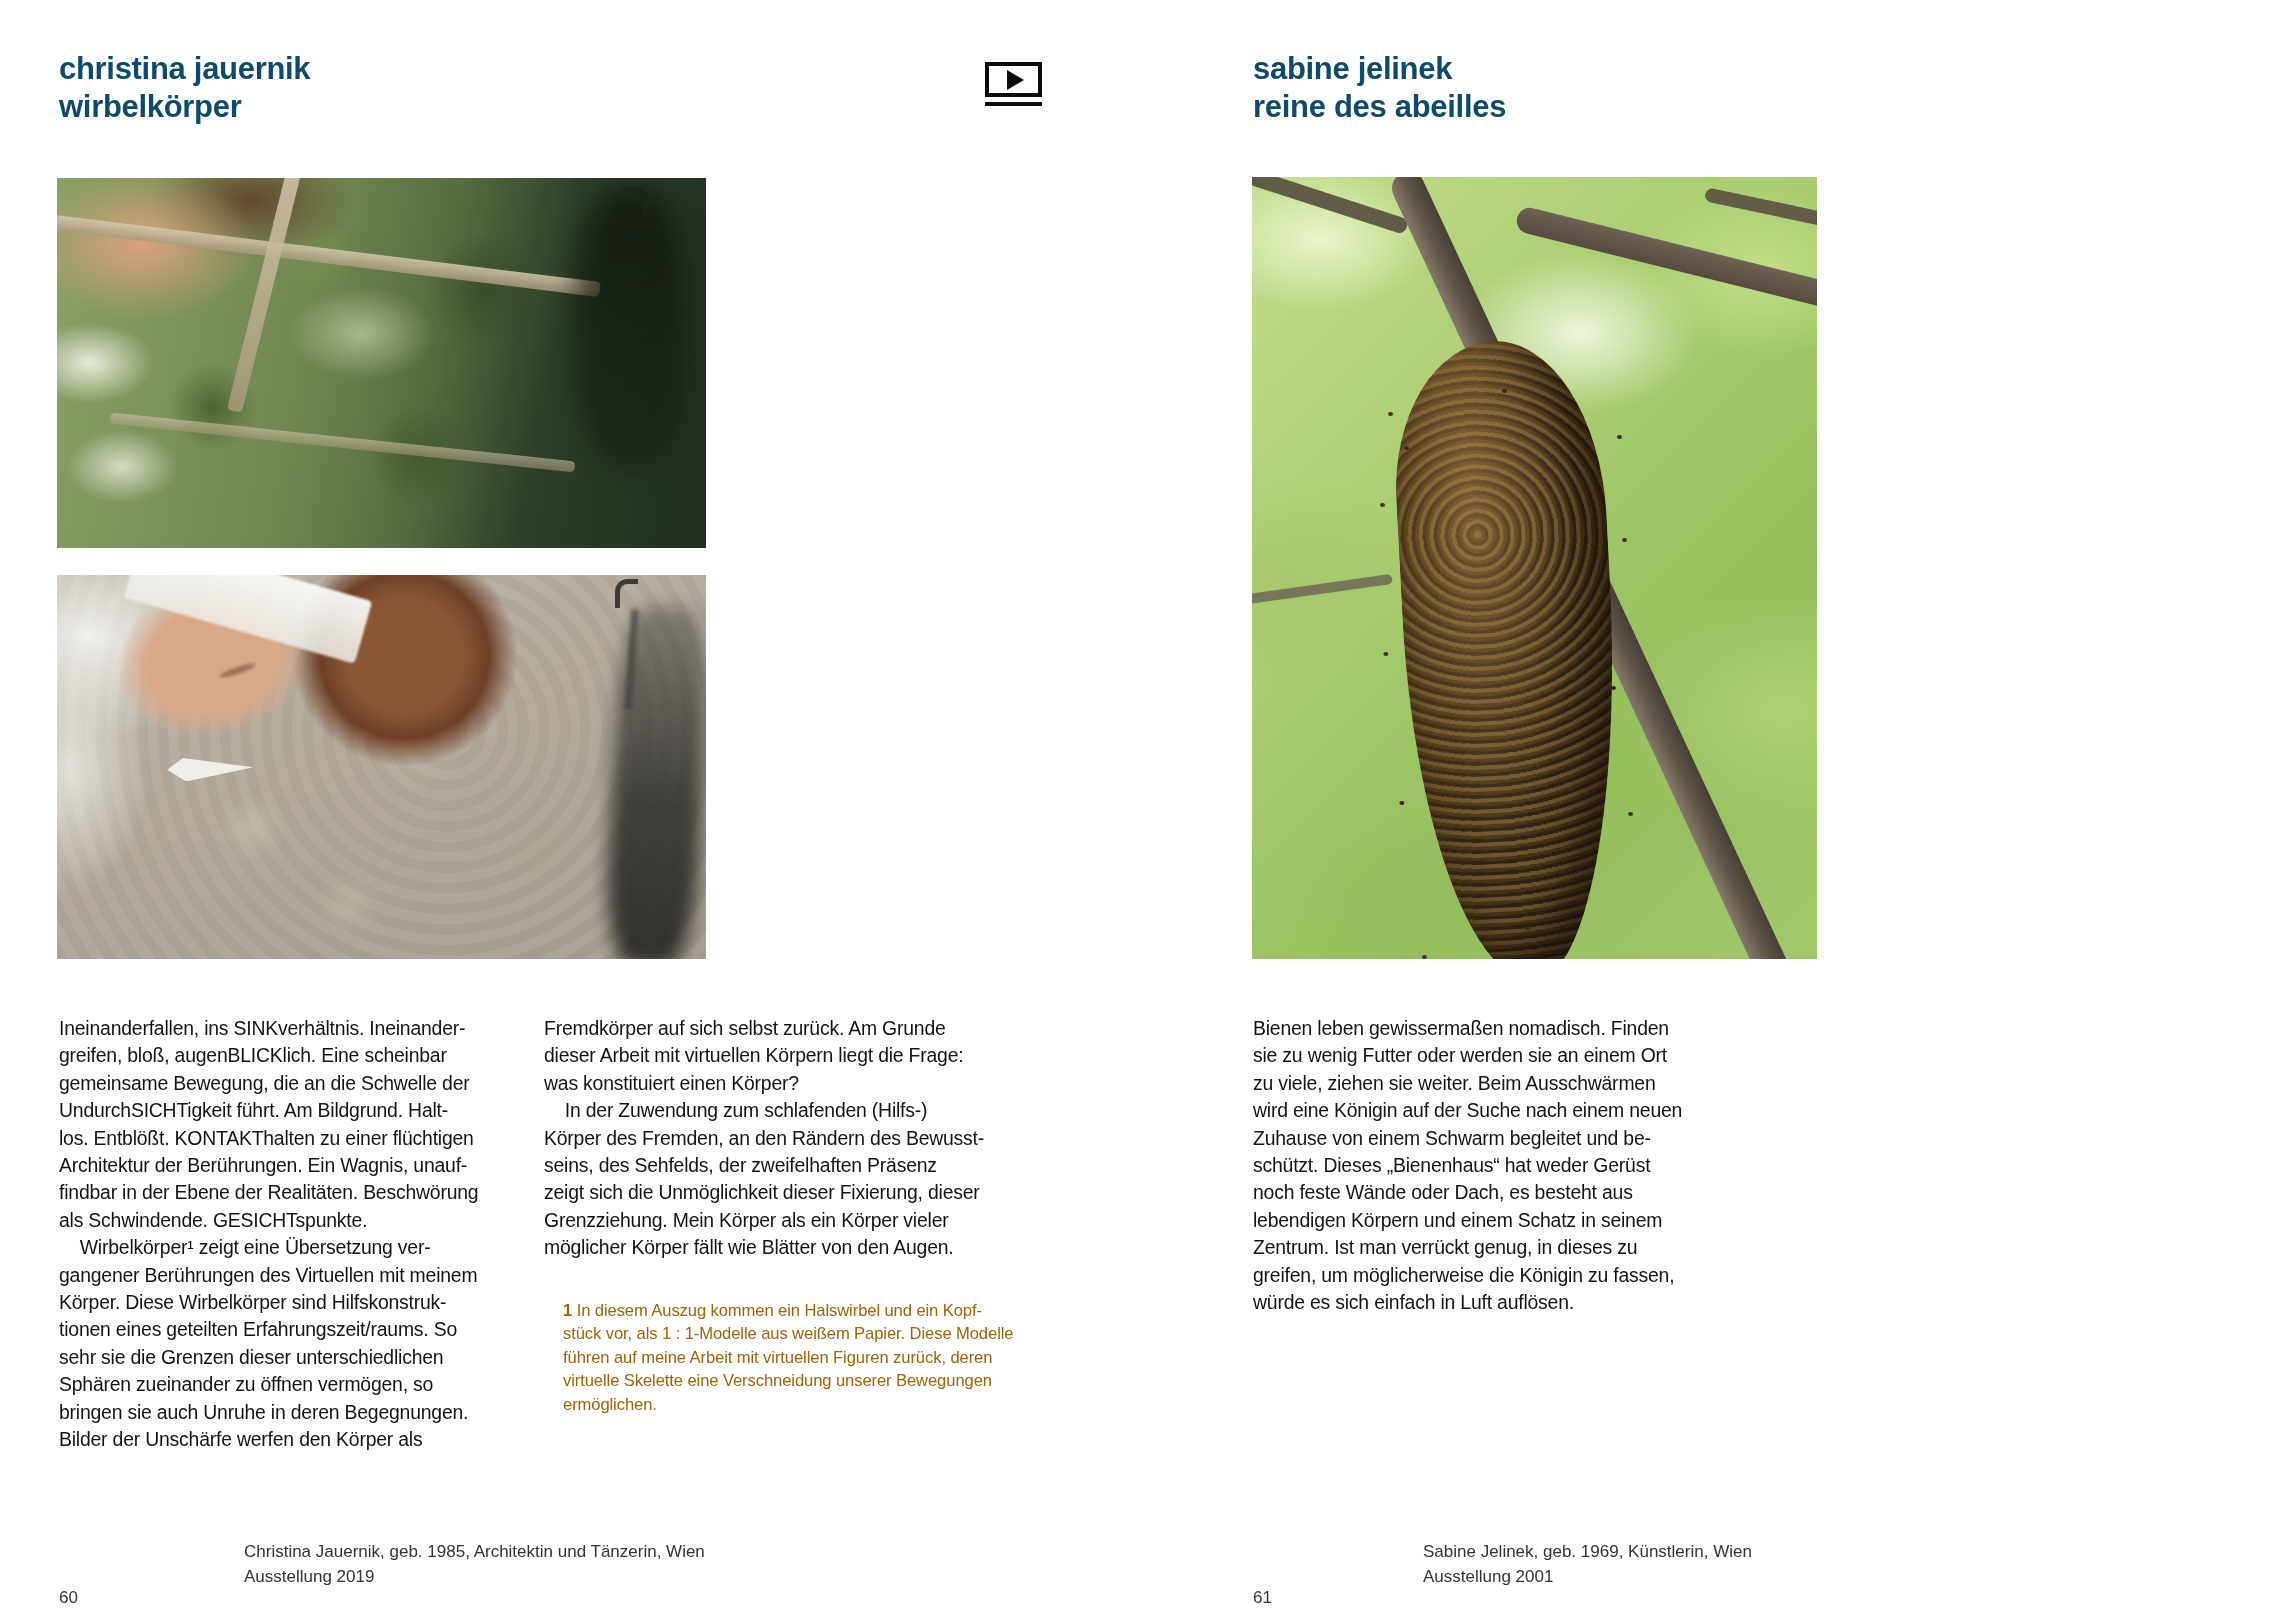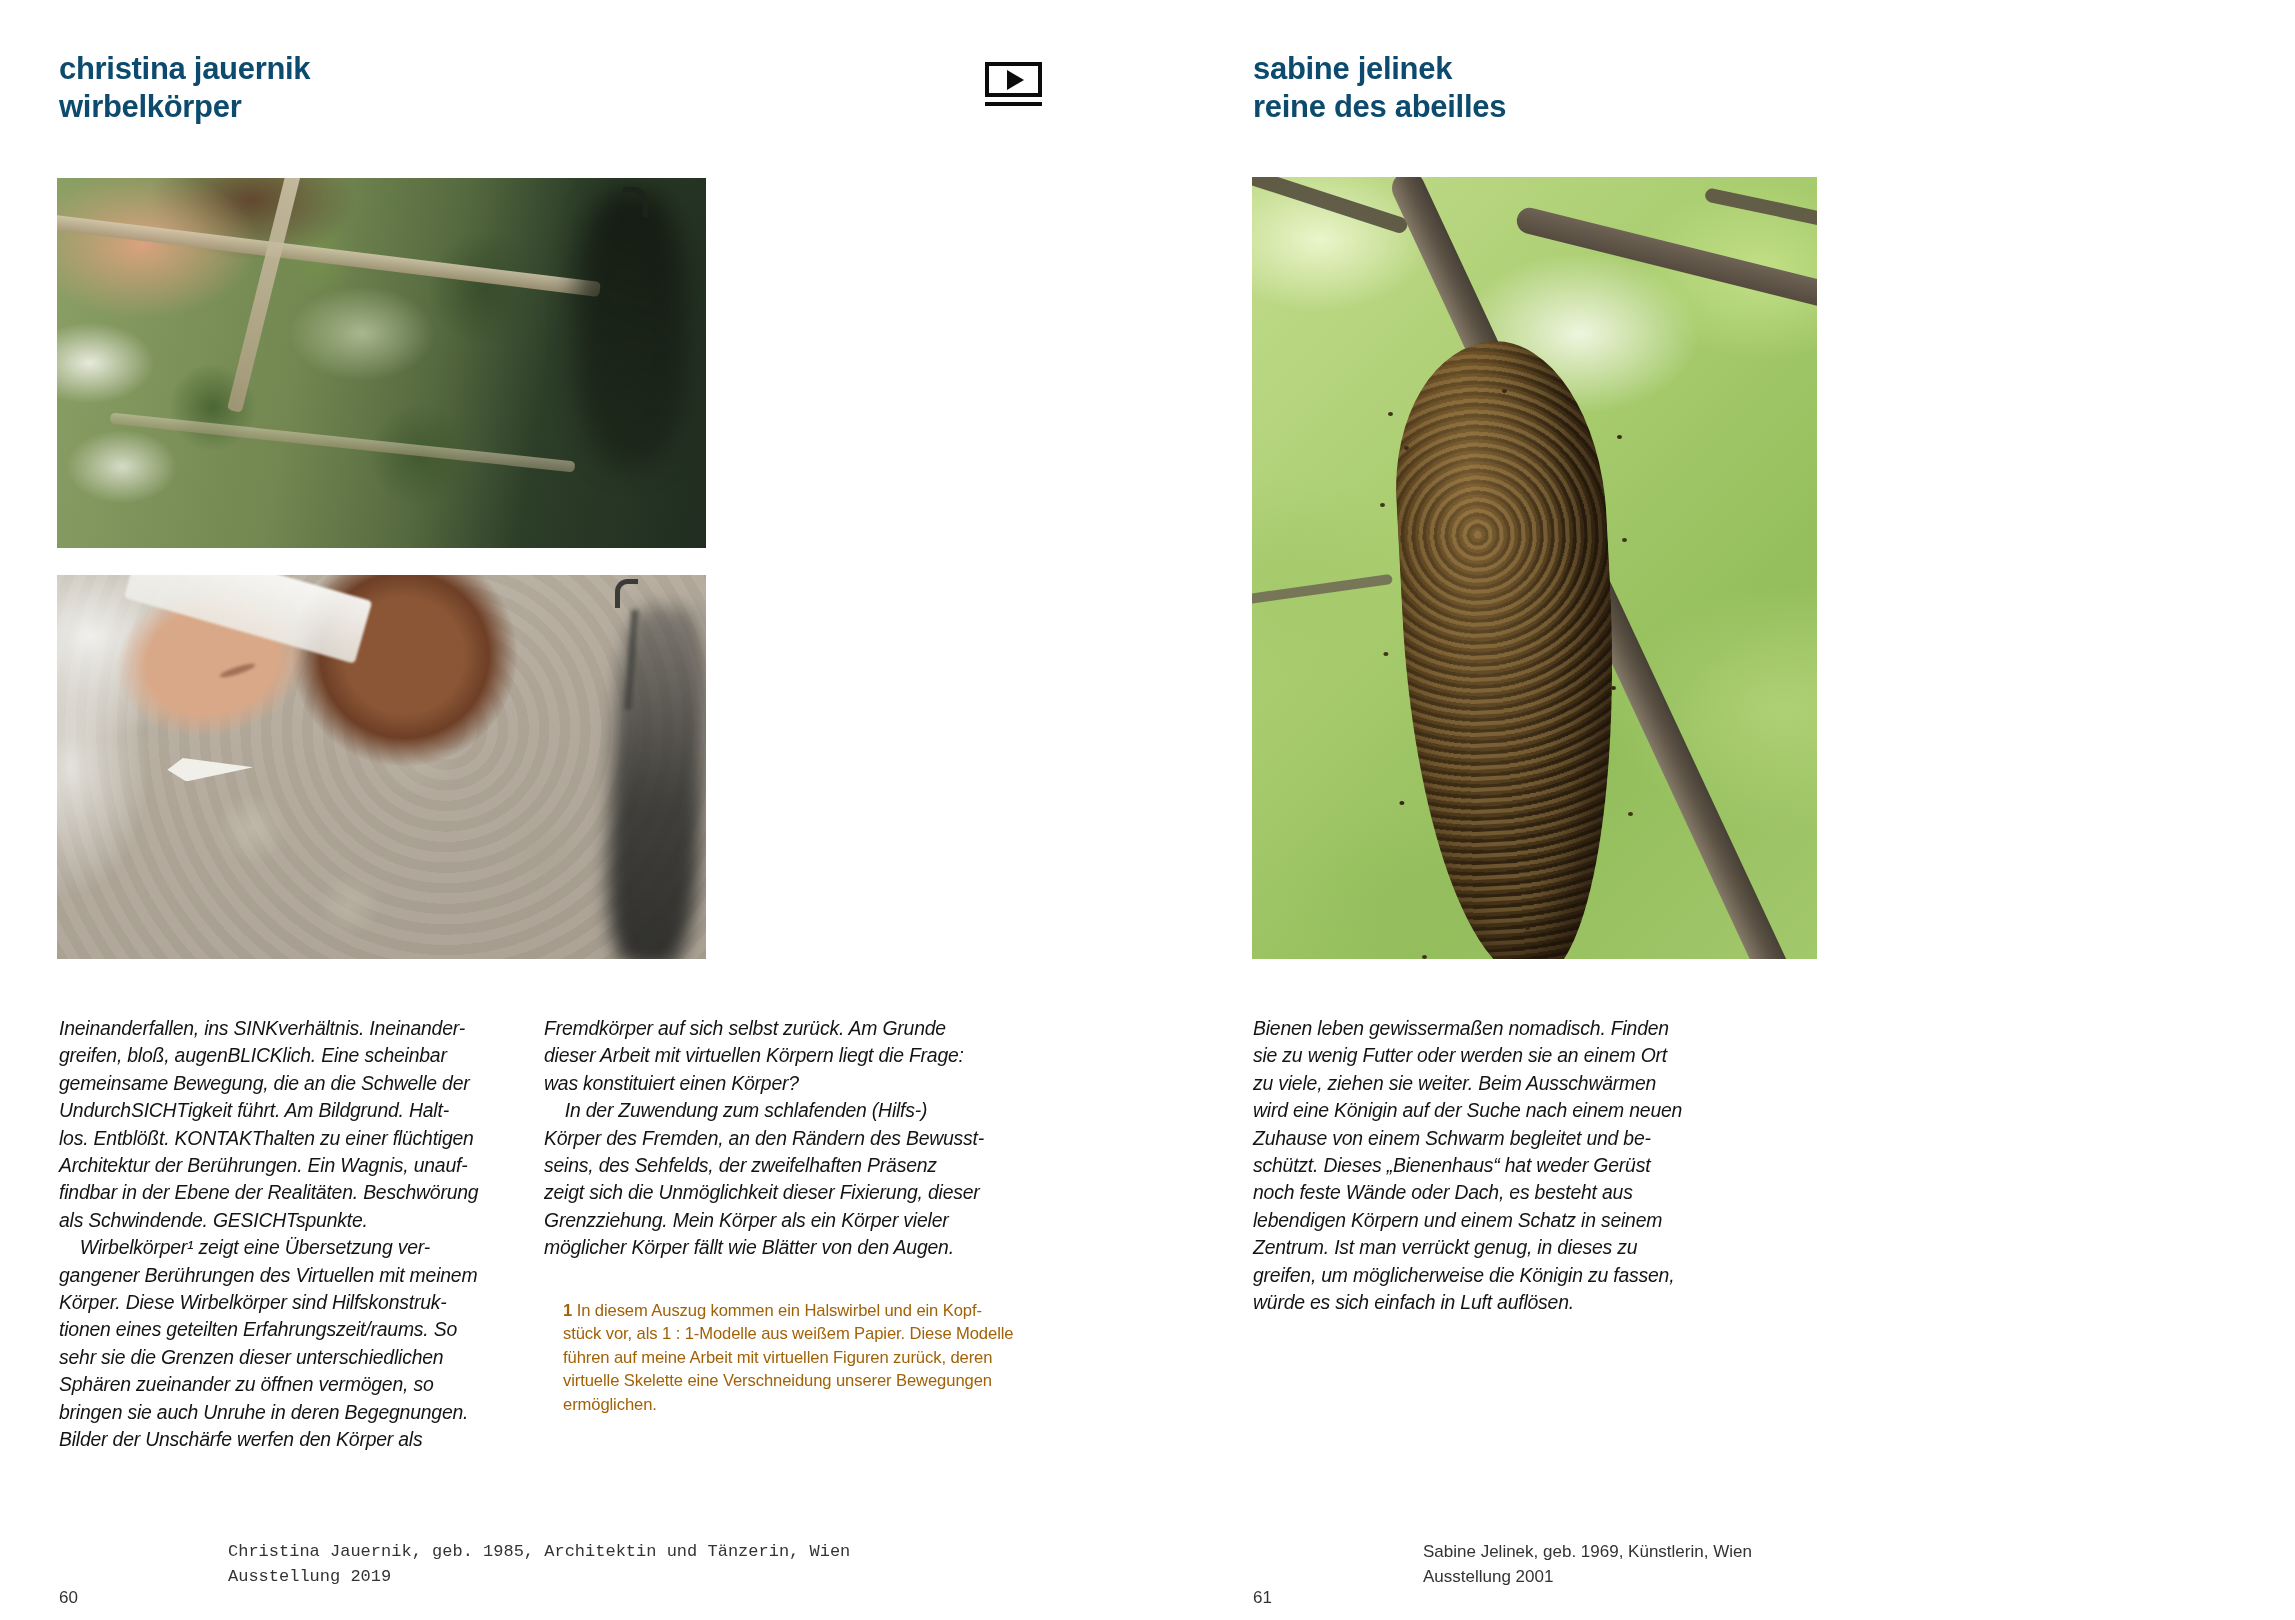--- a/index.html
+++ b/index.html
@@ -108,37 +108,37 @@
         #3a2b15;
       box-shadow:inset -17px -23px 46px rgba(18,12,5,.7), inset 11.4px 11.4px 34px rgba(150,110,50,.25);}
   .p3-bees{position:absolute;left:24%;top:30%;width:5.7px;height:4.6px;border-radius:50%;background:#41321a;
       box-shadow:16px 34px 0 #3a2c14, -8px 91px 0 #41321a, 229px 23px 0 #3a2c14,
                  234px 126px 0 #41321a, 223px 274px 0 #352712, -4.6px 240px 0 #41321a,
                  11.4px 389px 0 #352712, 240px 400px 0 #41321a, 114px -23px 0 #3a2c14,
                  137px 514px 0 #352712, 34px 543px 0 #41321a;}
 
   
   .col{position:absolute;top:1015px;font-size:19.4px;line-height:27.4px;letter-spacing:-0.2px;color:#141414;}
-  .col .tline{white-space:nowrap;font-style:italic;}
+  .col .tline{white-space:nowrap;}
   .col1{left:59px;}
   .col2{left:534px;margin-left:10px;}
   .col3{left:1253px;}
 
   .footnote{position:absolute;left:563px;top:1299px;font-size:16.6px;line-height:23.4px;
             letter-spacing:-0.1px;color:#a16207;}
   .footnote .tline{white-space:nowrap;}
   .footnote .tline:first-child::first-letter{font-weight:bold;}
 
   
   .pagenum{position:absolute;top:1564px;font-size:17px;color:#333333;margin-top:24px;}
   .pn-left{left:59px;}
   .pn-right{left:1253px;}
   .credit{position:absolute;top:1539px;font-size:17px;line-height:25px;color:#333333;}
   .credit .tline{white-space:nowrap;}
-  .cr-left{left:228px;font-family:Liberation Mono, monospace;}
+  .cr-left{left:244px;}
   .cr-right{left:1423px;}
 </style>
 </head>
 <body>
 
 <div class="spread">
 
   <div>
     <div class="title title-left">
       <div>christina jauernik</div>

